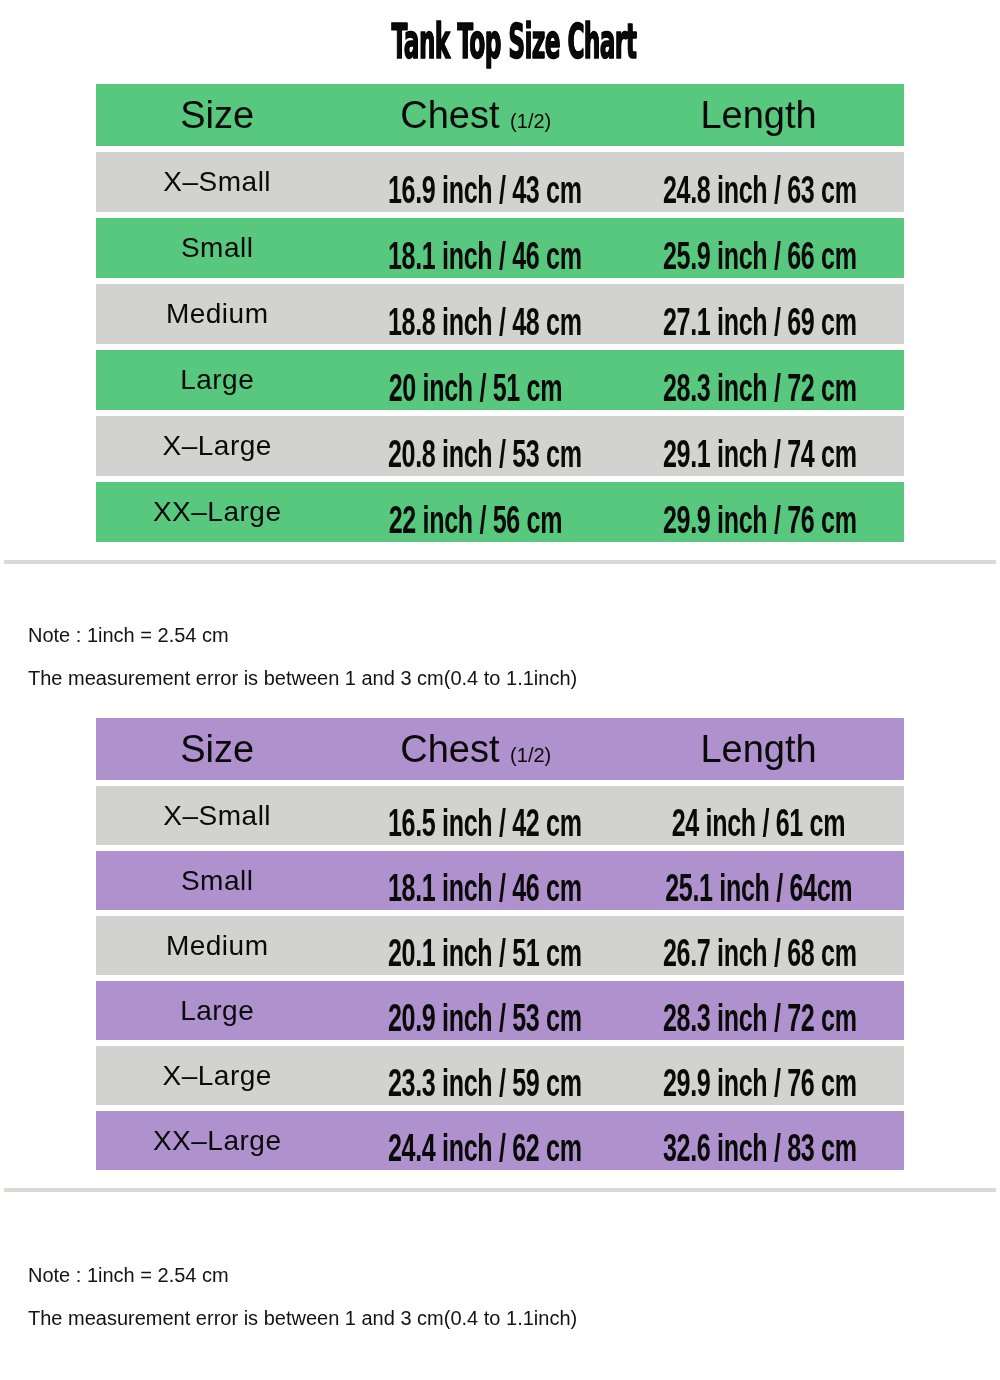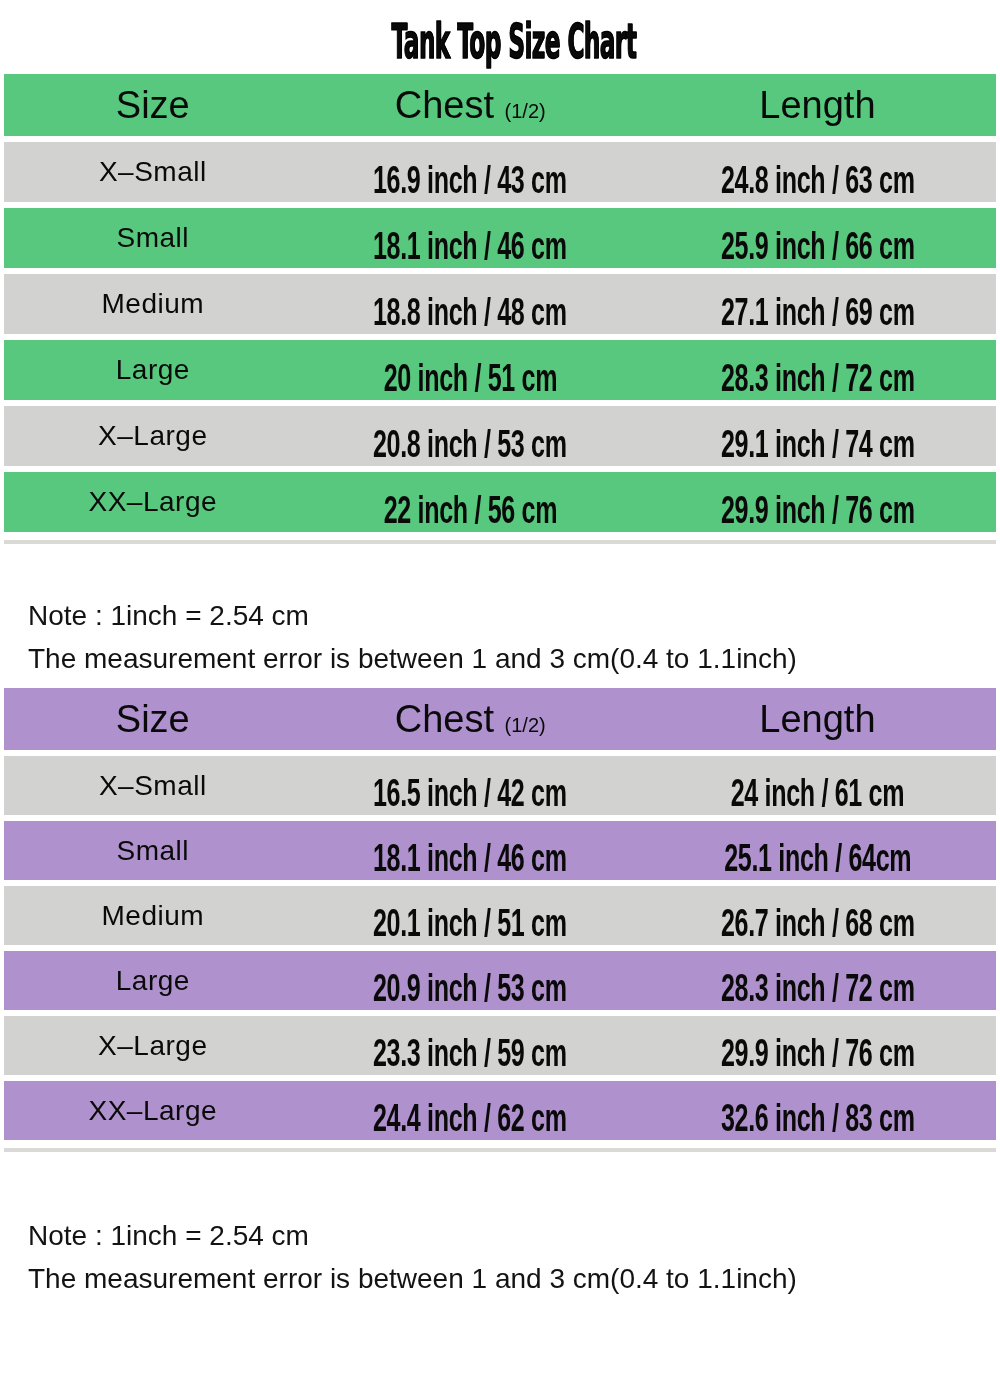--- a/index.html
+++ b/index.html
@@ -33,22 +33,22 @@
     transform-origin: center;
     -webkit-text-stroke: 1.5px #000;
     text-shadow: 1px 0 0 #000;
     white-space: nowrap;
   }
   .t1-title { transform: scaleX(0.48); }
   .t2-title { transform: scaleX(0.44); }
 
   
   table.size-table {
-    width: 992px;
-    margin: 2px auto;
+    width: 808px;
+    margin: 12px auto;
     border-collapse: separate;
     border-spacing: 0 6px;
     table-layout: fixed;
   }
   .col-size   { width: 30%; }
   .col-chest  { width: 34%; }
   .col-length { width: 36%; }
   th, td { text-align: center; vertical-align: middle; padding: 0; }
   tr.header-row th {
     height: 62px;
@@ -73,21 +73,21 @@
     transform-origin: center;
   }
   .table-strip {
     height: 4px;
     margin: 0 4px;
     background: var(--divider);
   }
   
   .notes {
     margin-left: 28px;
-    font-size: 28px;
+    font-size: 20px;
     line-height: 43px;
     color: #131313;
   }
   .notes-1 { margin-top: 50px; }
   .notes-2 { margin-top: 62px; }
 </style>
 </head>
 <body>
 
 <div class="page">

